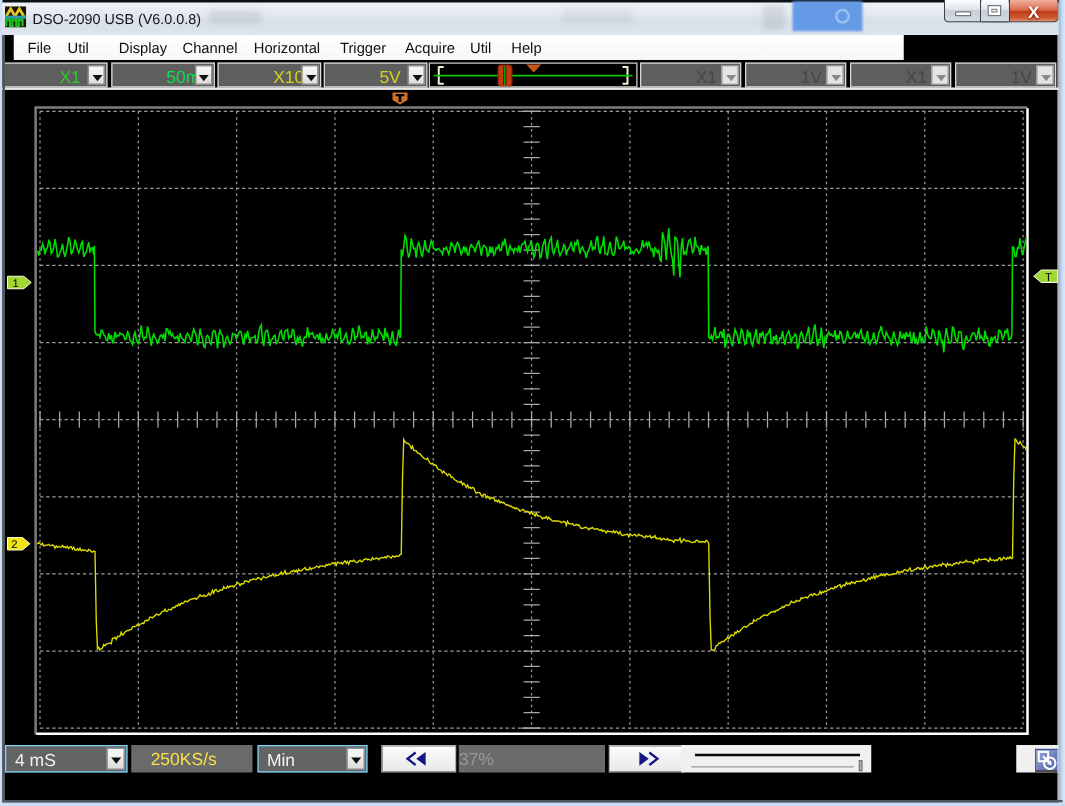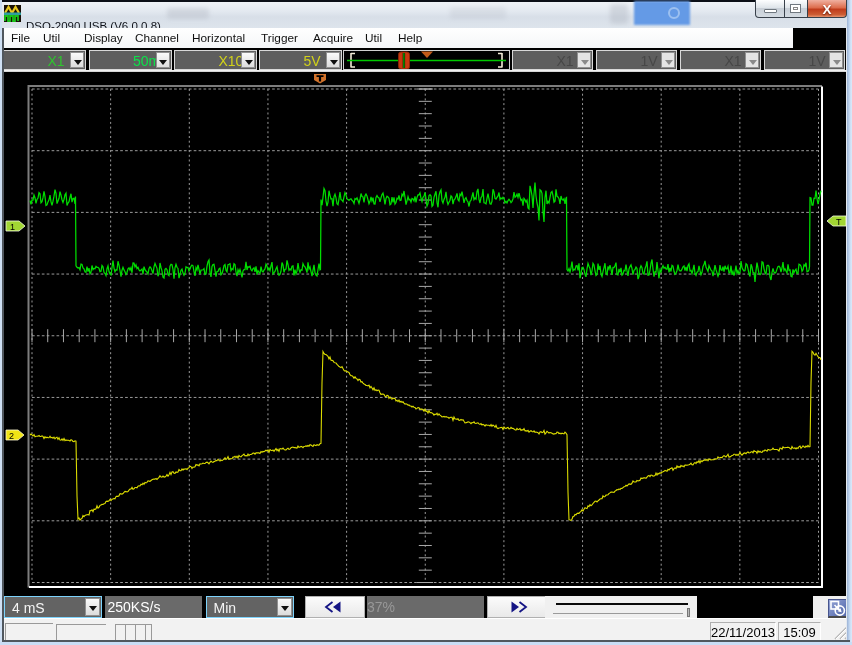--- a/index.html
+++ b/index.html
@@ -3,38 +3,38 @@
 *{margin:0;padding:0;box-sizing:border-box;}
 html,body{width:852px;height:645px;overflow:hidden;background:#000;
  font-family:"Liberation Sans",sans-serif;-webkit-font-smoothing:antialiased;}
 #win{position:absolute;left:0;top:0;width:852px;height:645px;background:#000;}
 .abs{position:absolute;}
 
 
 #title{left:0;top:0;width:852px;height:28px;
  background:linear-gradient(#f2f5f8 0%,#e3e9f0 40%,#d8dfe8 60%,#dde4ec 100%);}
 #title .topline{left:0;top:0;width:852px;height:2px;background:#0c1017;}
-#ttext{left:26px;top:20px;font-size:11.5px;color:#10131a;}
+#ttext{left:26px;top:10px;font-size:11.5px;color:#10131a;}
 .ghost{background:rgba(165,172,182,.55);filter:blur(2px);border-radius:3px;}
 #blob{left:634px;top:1px;width:56px;height:24px;background:#649ae6;filter:blur(1px);}
 #blobm{left:668px;top:7px;width:12px;height:12px;border:2px solid #9cc0f0;border-radius:50%;}
 
 
 #wbtns{left:755px;top:0;width:92px;height:18px;}
 .wb{position:absolute;top:0;height:18px;border:1px solid #38404a;border-top:none;}
 #wb-min{left:0;width:30px;border-radius:0 0 0 4px;background:linear-gradient(#fdfeff,#dfe5ea 45%,#c8cfd7 50%,#d4dbe2);}
 #wb-max{left:30px;width:22px;background:linear-gradient(#fdfeff,#dfe5ea 45%,#c8cfd7 50%,#d4dbe2);border-left:none;border-right:none;}
 #wb-cls{left:52px;width:40px;border-radius:0 0 4px 0;background:linear-gradient(#f0b0a0 0%,#dd6d4d 45%,#c03c1c 55%,#cc5c33 85%,#e8926e 100%);}
 #wb-min b{position:absolute;left:8px;top:9px;width:13px;height:4px;background:#fff;border:1px solid #707880;border-radius:1px;}
 #wb-max b{position:absolute;left:5px;top:4px;width:11px;height:9px;border:1px solid #707880;background:#fff;}
 #wb-max b i{position:absolute;left:2px;top:2px;width:5px;height:3px;border:1px solid #888;background:#fff;}
 #wb-cls span{position:absolute;left:0;top:1.5px;width:100%;text-align:center;color:#fff;font-size:13.5px;font-weight:bold;text-shadow:0 1px 2px #601505;}
 
 
-#menu{left:0;top:28px;width:793px;height:20px;background:linear-gradient(#ffffff,#f4f6f8);padding-left:32px;}
+#menu{left:11px;top:28px;width:712px;height:20px;background:linear-gradient(#ffffff,#f4f6f8);padding-left:32px;}
 #menu span{position:absolute;top:3px;font-size:11.8px;color:#101010;}
 
 
 #tool{left:0;top:48px;width:852px;height:24px;background:#000;}
 .combo{position:absolute;top:1.5px;height:20.5px;background:#5e5e5e;border:1px solid #d8d8d8;}
 .combo .tx{position:absolute;left:3.5px;top:2.5px;font-size:14px;margin-left:40px;}
 .combo .btn{position:absolute;right:1px;top:1px;bottom:1px;width:14px;background:linear-gradient(#fafafa,#dcdcdc);border:1px solid #909090;}
 .combo .btn:after{content:"";position:absolute;left:2.5px;top:7px;border:4px solid transparent;border-top:5px solid #101010;}
 .combo.dis .btn{background:#e4e4e4;}
 .combo.dis .btn:after{border-top-color:#8a8a8a;}
@@ -206,21 +206,21 @@
   <polygon points="842,144 829,144 823,149 829,154 842,154" fill="#a2d633" stroke="#f4fce2" stroke-width="0.8"></polygon>
   <text x="832" y="152.5" font-size="9" fill="#000" font-family="Liberation Sans">T</text>
  </svg>
 
  <div class="abs" id="bbar">
   <div class="bcombo" style="left:4px;width:98px">
         <span class="tx">4 mS</span>
         <span class="btn"></span>
       </div>
   <div class="bpanel" style="left:104.5px;width:97px;">
-        <span style="position:absolute;left:3px;top:3px;color:#ffffff">250KS/s</span>
+        <span style="position:absolute;left:16px;top:3px;color:#fde047">250KS/s</span>
       </div>
   <div class="bcombo" style="left:205.5px;width:88px">
         <span class="tx">Min</span>
         <span class="btn"></span>
       </div>
   <div class="bbtn" style="left:305px;width:60px">
     <svg width="58" height="20" viewBox="0 0 58 20">
           <path d="M34.5 4.5 v11 l-7.5-5.5 z" fill="#141484"></path>
           <path d="M26.5 5 l-6.5 5 l6.5 5" fill="none" stroke="#141484" stroke-width="1.8"></path>
         </svg>
@@ -243,34 +243,20 @@
   <div class="bbtn" style="left:828px;top:4.5px;width:19px;height:19.5px;background:linear-gradient(135deg,#98a7d6,#6377b6 70%,#5a6dac);border:1px solid #47558e;border-bottom:2px solid #4a4a4a;">
     <svg width="17" height="17" viewBox="0 0 17 17">
       <rect x="2" y="1.5" width="7.5" height="7.5" fill="none" stroke="#fff" stroke-width="1.6"></rect>
       <circle cx="10.8" cy="10.5" r="4.6" fill="none" stroke="#fff" stroke-width="1.6"></circle>
       <path d="M5.5 5 l6 6" stroke="#fff" stroke-width="1.6"></path>
       <path d="M12.6 12.2 l-1 -4 l-3 3 z" fill="#fff"></path>
     </svg>
   </div>
  </div>
 
- <div class="abs" id="sbar">
-  <div class="cell" style="left:5px;top:4px;width:48px;height:18px;"></div>
-  <div class="cell" style="left:56px;top:5px;width:50px;height:17px;"></div>
-  <div class="cell" style="left:115px;top:5px;width:10px;height:17px;"></div>
-  <div class="cell" style="left:125px;top:5px;width:10px;height:17px;"></div>
-  <div class="cell" style="left:135px;top:5px;width:10px;height:17px;"></div>
-  <div class="cell" style="left:145px;top:5px;width:7px;height:17px;border-right:1px solid #9a9a9a;"></div>
-  <div class="cellr" style="left:710px;top:3px;width:66px;height:19px;padding-top:2px;">22/11/2013</div>
-  <div class="cellr" style="left:778px;top:3px;width:43px;height:19px;padding-top:2px;">15:09</div>
-  <svg class="abs" style="left:833px;top:6px" width="15" height="15" viewBox="0 0 15 15">
-   <path d="M14 2 L2 14 M14 7 L7 14 M14 12 L12 14" stroke="#b8b8b8" stroke-width="1.6"></path>
-   <path d="M14 3 L3 14 M14 8 L8 14 M14 13 L13 14" stroke="#fdfdfd" stroke-width="1"></path>
-  </svg>
- </div>
 
  <div class="abs" id="fl"></div>
  <div class="abs" id="fl2"></div>
  <div class="abs" id="fr2"></div>
  <div class="abs" id="fr"></div>
  <div class="abs" id="fb2"></div>
  <div class="abs" id="fb"></div>
 </div>
 
 </body></html>

